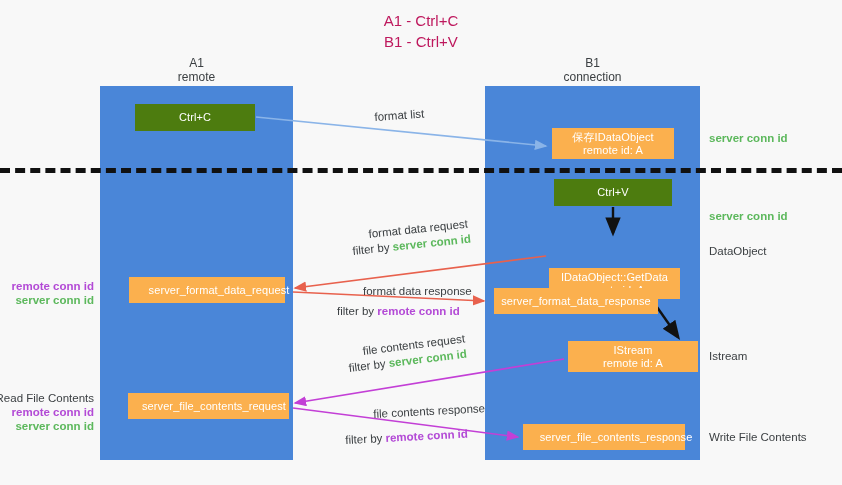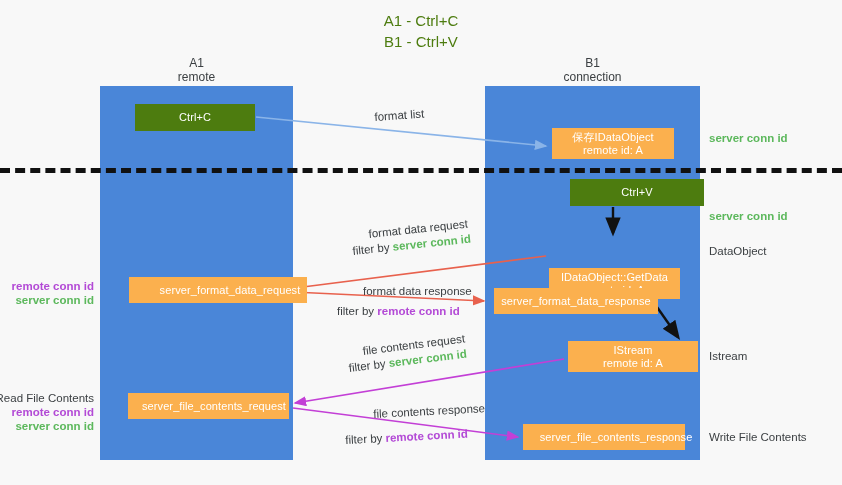--- a/index.html
+++ b/index.html
@@ -14,21 +14,21 @@
     background: #f8f8f8;
     font-family: "Liberation Sans", sans-serif;
     overflow: hidden;
   }
   .title {
     position: absolute;
     left: 0; right: 0;
     top: 10px;
     text-align: center;
     font-size: 15px;
-    color: #4d7c0f;
+    color: #be185d;
     line-height: 21px;
     white-space: pre-line;
   }
   .col {
     position: absolute;
     background: #4a86d8;
   }
   #col-a { left: 100px; top: 86px; width: 193px; height: 374px; }
   #col-b { left: 485px; top: 86px; width: 215px; height: 374px; }
 
@@ -55,24 +55,24 @@
     font-size: 11px;
     line-height: 13px;
     white-space: pre-line;
     letter-spacing: .1px;
   }
   .box.green { background: #4d7c0f; }
   .box.orange { background: #fbb04e; }
 
   #box-ctrlc   { left: 135px; top: 104px; width: 120px; height: 27px; }
   #box-idata   { left: 552px; top: 128px; width: 122px; height: 31px; }
-  #box-ctrlv   { left: 570px; top: 179px; width: 134px; height: 27px; }
+  #box-ctrlv   { left: 554px; top: 179px; width: 118px; height: 27px; }
   #box-getdata { left: 549px; top: 236px; width: 131px; height: 31px; margin-top: 32px; }
   #box-istream { left: 568px; top: 341px; width: 130px; height: 31px; }
-  #box-sfdreq  { left: 129px; top: 277px; width: 178px; height: 26px; padding-left: 24px; }
+  #box-sfdreq  { left: 129px; top: 277px; width: 156px; height: 26px; padding-left: 24px; }
   #box-sfdres  { left: 494px; top: 288px; width: 164px; height: 26px; }
   #box-sfcreq  { left: 128px; top: 393px; width: 161px; height: 26px; padding-left: 11px; }
   #box-sfcres  { left: 523px; top: 424px; width: 162px; height: 26px; padding-left: 24px; }
 
   .side-label {
     position: absolute;
     font-size: 11.5px;
     color: #3c4043;
     white-space: nowrap;
   }

